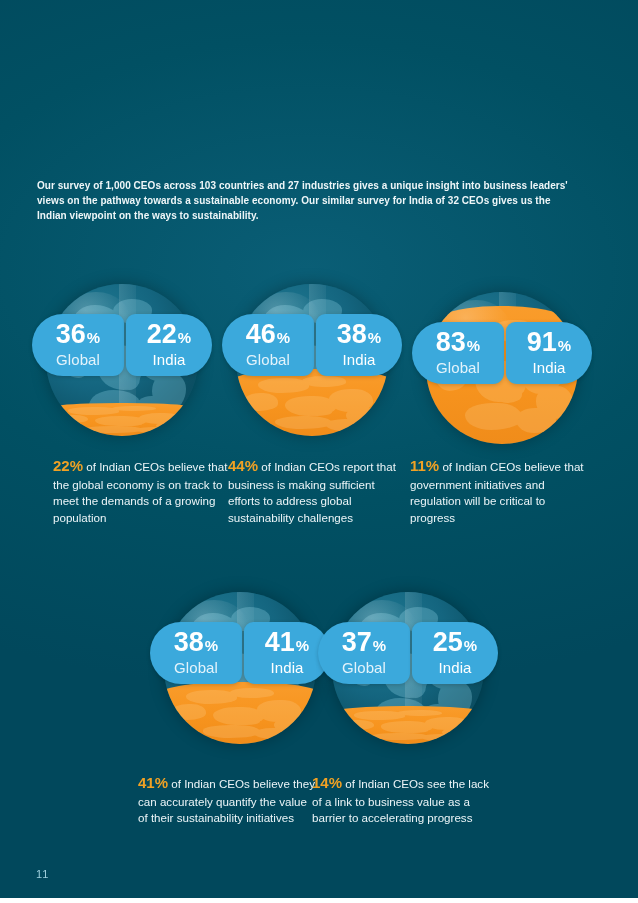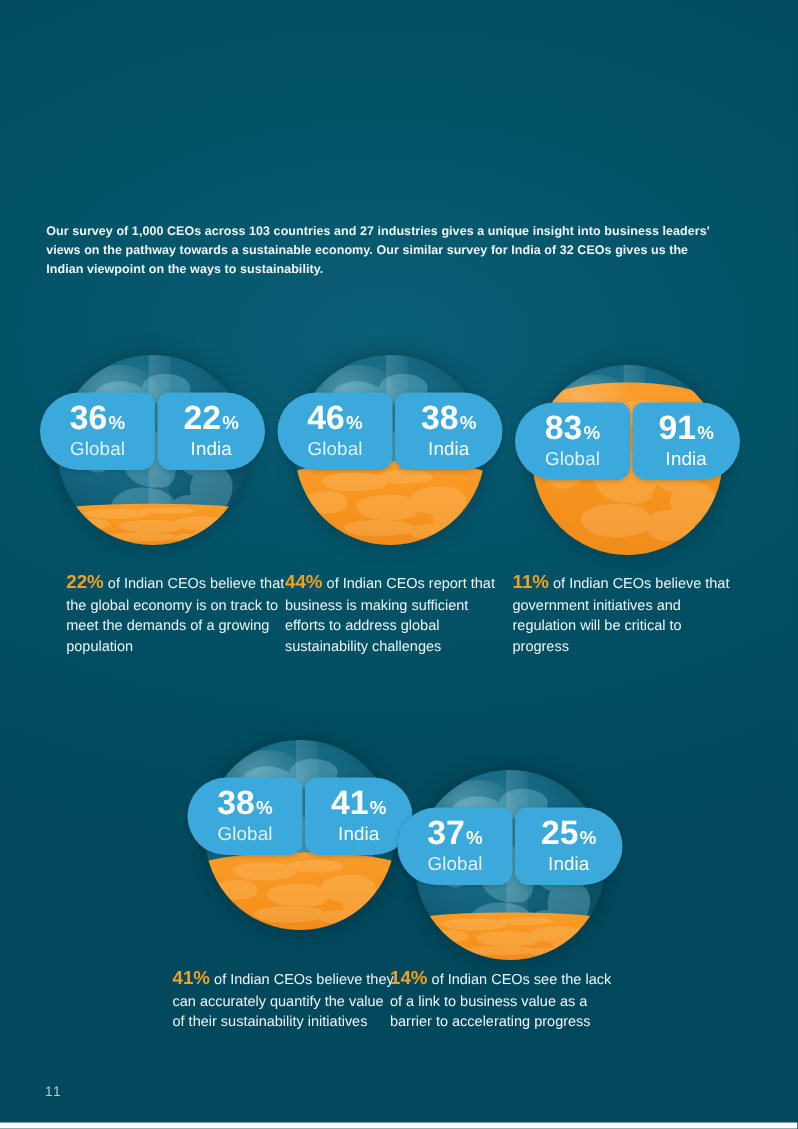--- a/index.html
+++ b/index.html
@@ -291,21 +291,21 @@
           <div class="who">Global</div>
         </div>
         <div class="pill right">
           <div class="num">
             <span>41</span>
             <span class="pct">%</span>
           </div>
           <div class="who">India</div>
         </div>
       </div>
-      <div class="globe-wrap" style="left: 318px; top: 610px;">
+      <div class="globe-wrap" style="left: 318px; top: 586px;">
         <div class="globe">
           <div class="land">
             <i style="left:18%;top:14%;width:30%;height:22%"></i>
             <i style="left:44%;top:10%;width:26%;height:16%"></i>
             <i style="left:10%;top:36%;width:20%;height:26%"></i>
             <i style="left:34%;top:40%;width:30%;height:30%"></i>
             <i style="left:60%;top:30%;width:26%;height:34%"></i>
             <i style="left:70%;top:58%;width:22%;height:24%"></i>
             <i style="left:28%;top:70%;width:34%;height:20%"></i>
             <i style="left:58%;top:74%;width:24%;height:18%"></i>

